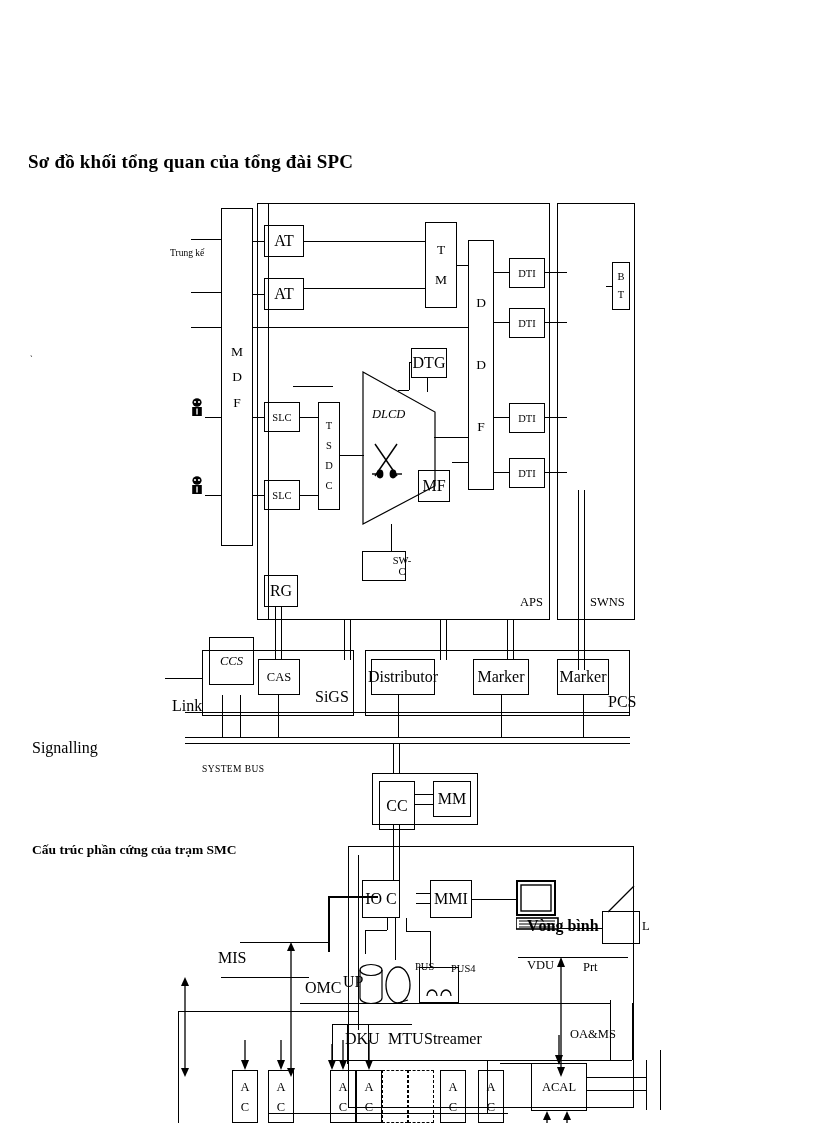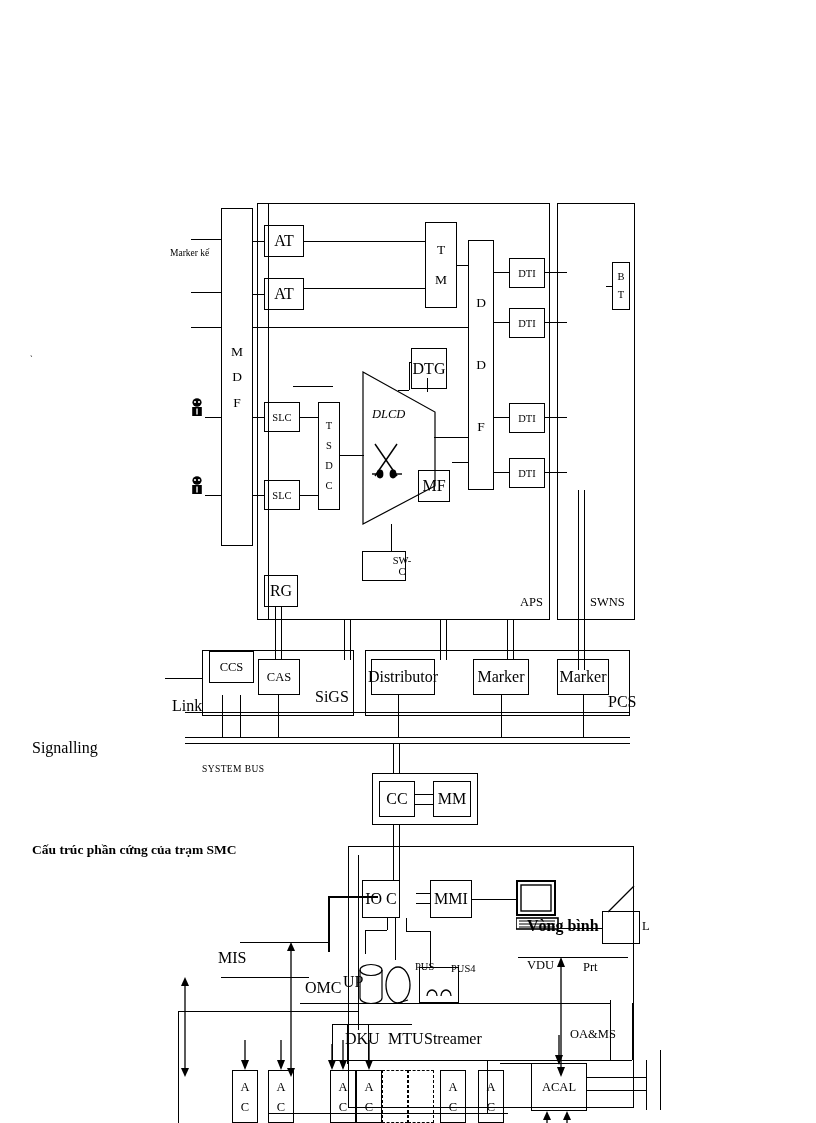--- a/index.html
+++ b/index.html
@@ -37,24 +37,25 @@
 
   .dash{position:absolute;border:1px dashed #000;box-sizing:border-box;}
   .thick{position:absolute;border-top:2.5px solid #000;height:0;}
   .arrow svg{display:block;position:absolute;}
 </style>
 </head>
 <body>
 
 <div class="page">
 
+  <div class="lbl title" style="left:28px;top:152px;">Sơ đồ khối tổng quan của tổng đài SPC</div>
 
   <div class="lbl t8" style="left:30px;top:356px;">`</div>
 
-  <div class="lbl t9" style="left:170px;top:249px;">Marker kế</div>
+  <div class="lbl t9" style="left:170px;top:249px;">Trung kế</div>
 
   <div class="box vstack t13" style="left:221px;top:208px;width:32px;height:338px;line-height:1.9;">
     <span>M</span>
     <span>D</span>
     <span>F</span>
   </div>
 
   <div class="hline" style="left:191px;top:239px;width:30px;"></div>
   <div class="hline" style="left:191px;top:292px;width:30px;"></div>
   <div class="hline" style="left:191px;top:327px;width:30px;"></div>
@@ -160,21 +161,21 @@
       <line x1="30" y1="36" x2="8" y2="4" stroke="#000" stroke-width="1.4"></line>
       <ellipse cx="13" cy="34" rx="3.4" ry="4.4" fill="#000"></ellipse>
       <ellipse cx="26" cy="34" rx="3.4" ry="4.4" fill="#000"></ellipse>
       <line x1="5" y1="34" x2="10" y2="34" stroke="#000" stroke-width="1.4"></line>
       <line x1="29" y1="34" x2="35" y2="34" stroke="#000" stroke-width="1.4"></line>
     </svg>
   </div>
   <div class="hline" style="left:340px;top:455px;width:24px;"></div>
   <div class="hline" style="left:293px;top:386px;width:40px;"></div>
 
-  <div class="box ctr t11" style="left:411px;top:348px;width:36px;height:41px;">DTG</div>
+  <div class="box ctr t11" style="left:411px;top:348px;width:36px;height:30px;">DTG</div>
   <div class="vline" style="left:427px;top:378px;height:14px;"></div>
   <div class="hline" style="left:409px;top:362px;width:2px;"></div>
   <div class="vline" style="left:409px;top:362px;height:28px;"></div>
   <div class="hline" style="left:398px;top:390px;width:11px;"></div>
 
   <div class="box ctr t11" style="left:418px;top:470px;width:32px;height:32px;">MF</div>
 
   <div class="hline" style="left:434px;top:437px;width:34px;"></div>
   <div class="hline" style="left:452px;top:462px;width:16px;"></div>
 
@@ -186,21 +187,21 @@
   <div class="vline" style="left:281px;top:607px;height:52px;"></div>
 
   <div class="vline" style="left:344px;top:620px;height:40px;"></div>
   <div class="vline" style="left:350px;top:620px;height:40px;"></div>
   <div class="vline" style="left:440px;top:620px;height:40px;"></div>
   <div class="vline" style="left:446px;top:620px;height:40px;"></div>
   <div class="vline" style="left:507px;top:620px;height:40px;"></div>
   <div class="vline" style="left:513px;top:620px;height:40px;"></div>
 
   <div class="box" style="left:202px;top:650px;width:152px;height:66px;"></div>
-  <div class="box ctr t12" style="left:209px;top:651px;width:45px;height:32px;">CCS</div>
+  <div class="box ctr t12" style="left:209px;top:637px;width:45px;height:48px;font-style:italic;">CCS</div>
   <div class="box ctr t12" style="left:258px;top:659px;width:42px;height:36px;">CAS</div>
   <div class="lbl t11" style="left:315px;top:689px;">SiGS</div>
   <div class="hline" style="left:165px;top:678px;width:37px;"></div>
   <div class="lbl t11" style="left:172px;top:698px;">Link</div>
 
   <div class="box" style="left:365px;top:650px;width:265px;height:66px;"></div>
   <div class="box ctr t11" style="left:371px;top:659px;width:64px;height:36px;">Distributor</div>
   <div class="box ctr t11" style="left:473px;top:659px;width:56px;height:36px;">Marker</div>
   <div class="box ctr t11" style="left:557px;top:659px;width:52px;height:36px;">Marker</div>
   <div class="lbl t11" style="left:608px;top:694px;">PCS</div>
@@ -212,21 +213,21 @@
 
   <div class="vline" style="left:222px;top:695px;height:42px;"></div>
   <div class="vline" style="left:240px;top:695px;height:42px;"></div>
   <div class="vline" style="left:278px;top:695px;height:42px;"></div>
   <div class="vline" style="left:398px;top:695px;height:42px;"></div>
   <div class="vline" style="left:501px;top:695px;height:42px;"></div>
   <div class="vline" style="left:583px;top:695px;height:42px;"></div>
   <div class="hline" style="left:185px;top:712px;width:445px;"></div>
 
   <div class="box" style="left:372px;top:773px;width:106px;height:52px;"></div>
-  <div class="box ctr t11" style="left:379px;top:781px;width:36px;height:36px;text-align:center;">CC</div>
+  <div class="box ctr t11" style="left:379px;top:781px;width:36px;height:49px;text-align:center;">CC</div>
   <div class="box ctr t11" style="left:433px;top:781px;width:38px;height:36px;">MM</div>
   <div class="hline" style="left:415px;top:794px;width:18px;"></div>
   <div class="hline" style="left:415px;top:804px;width:18px;"></div>
   <div class="vline" style="left:393px;top:743px;height:30px;"></div>
   <div class="vline" style="left:399px;top:743px;height:30px;"></div>
   <div class="vline" style="left:393px;top:825px;height:24px;"></div>
   <div class="vline" style="left:399px;top:825px;height:24px;"></div>
 
   <div class="lbl title2" style="left:32px;top:843px;">Cấu trúc phần cứng của trạm SMC</div>
 

